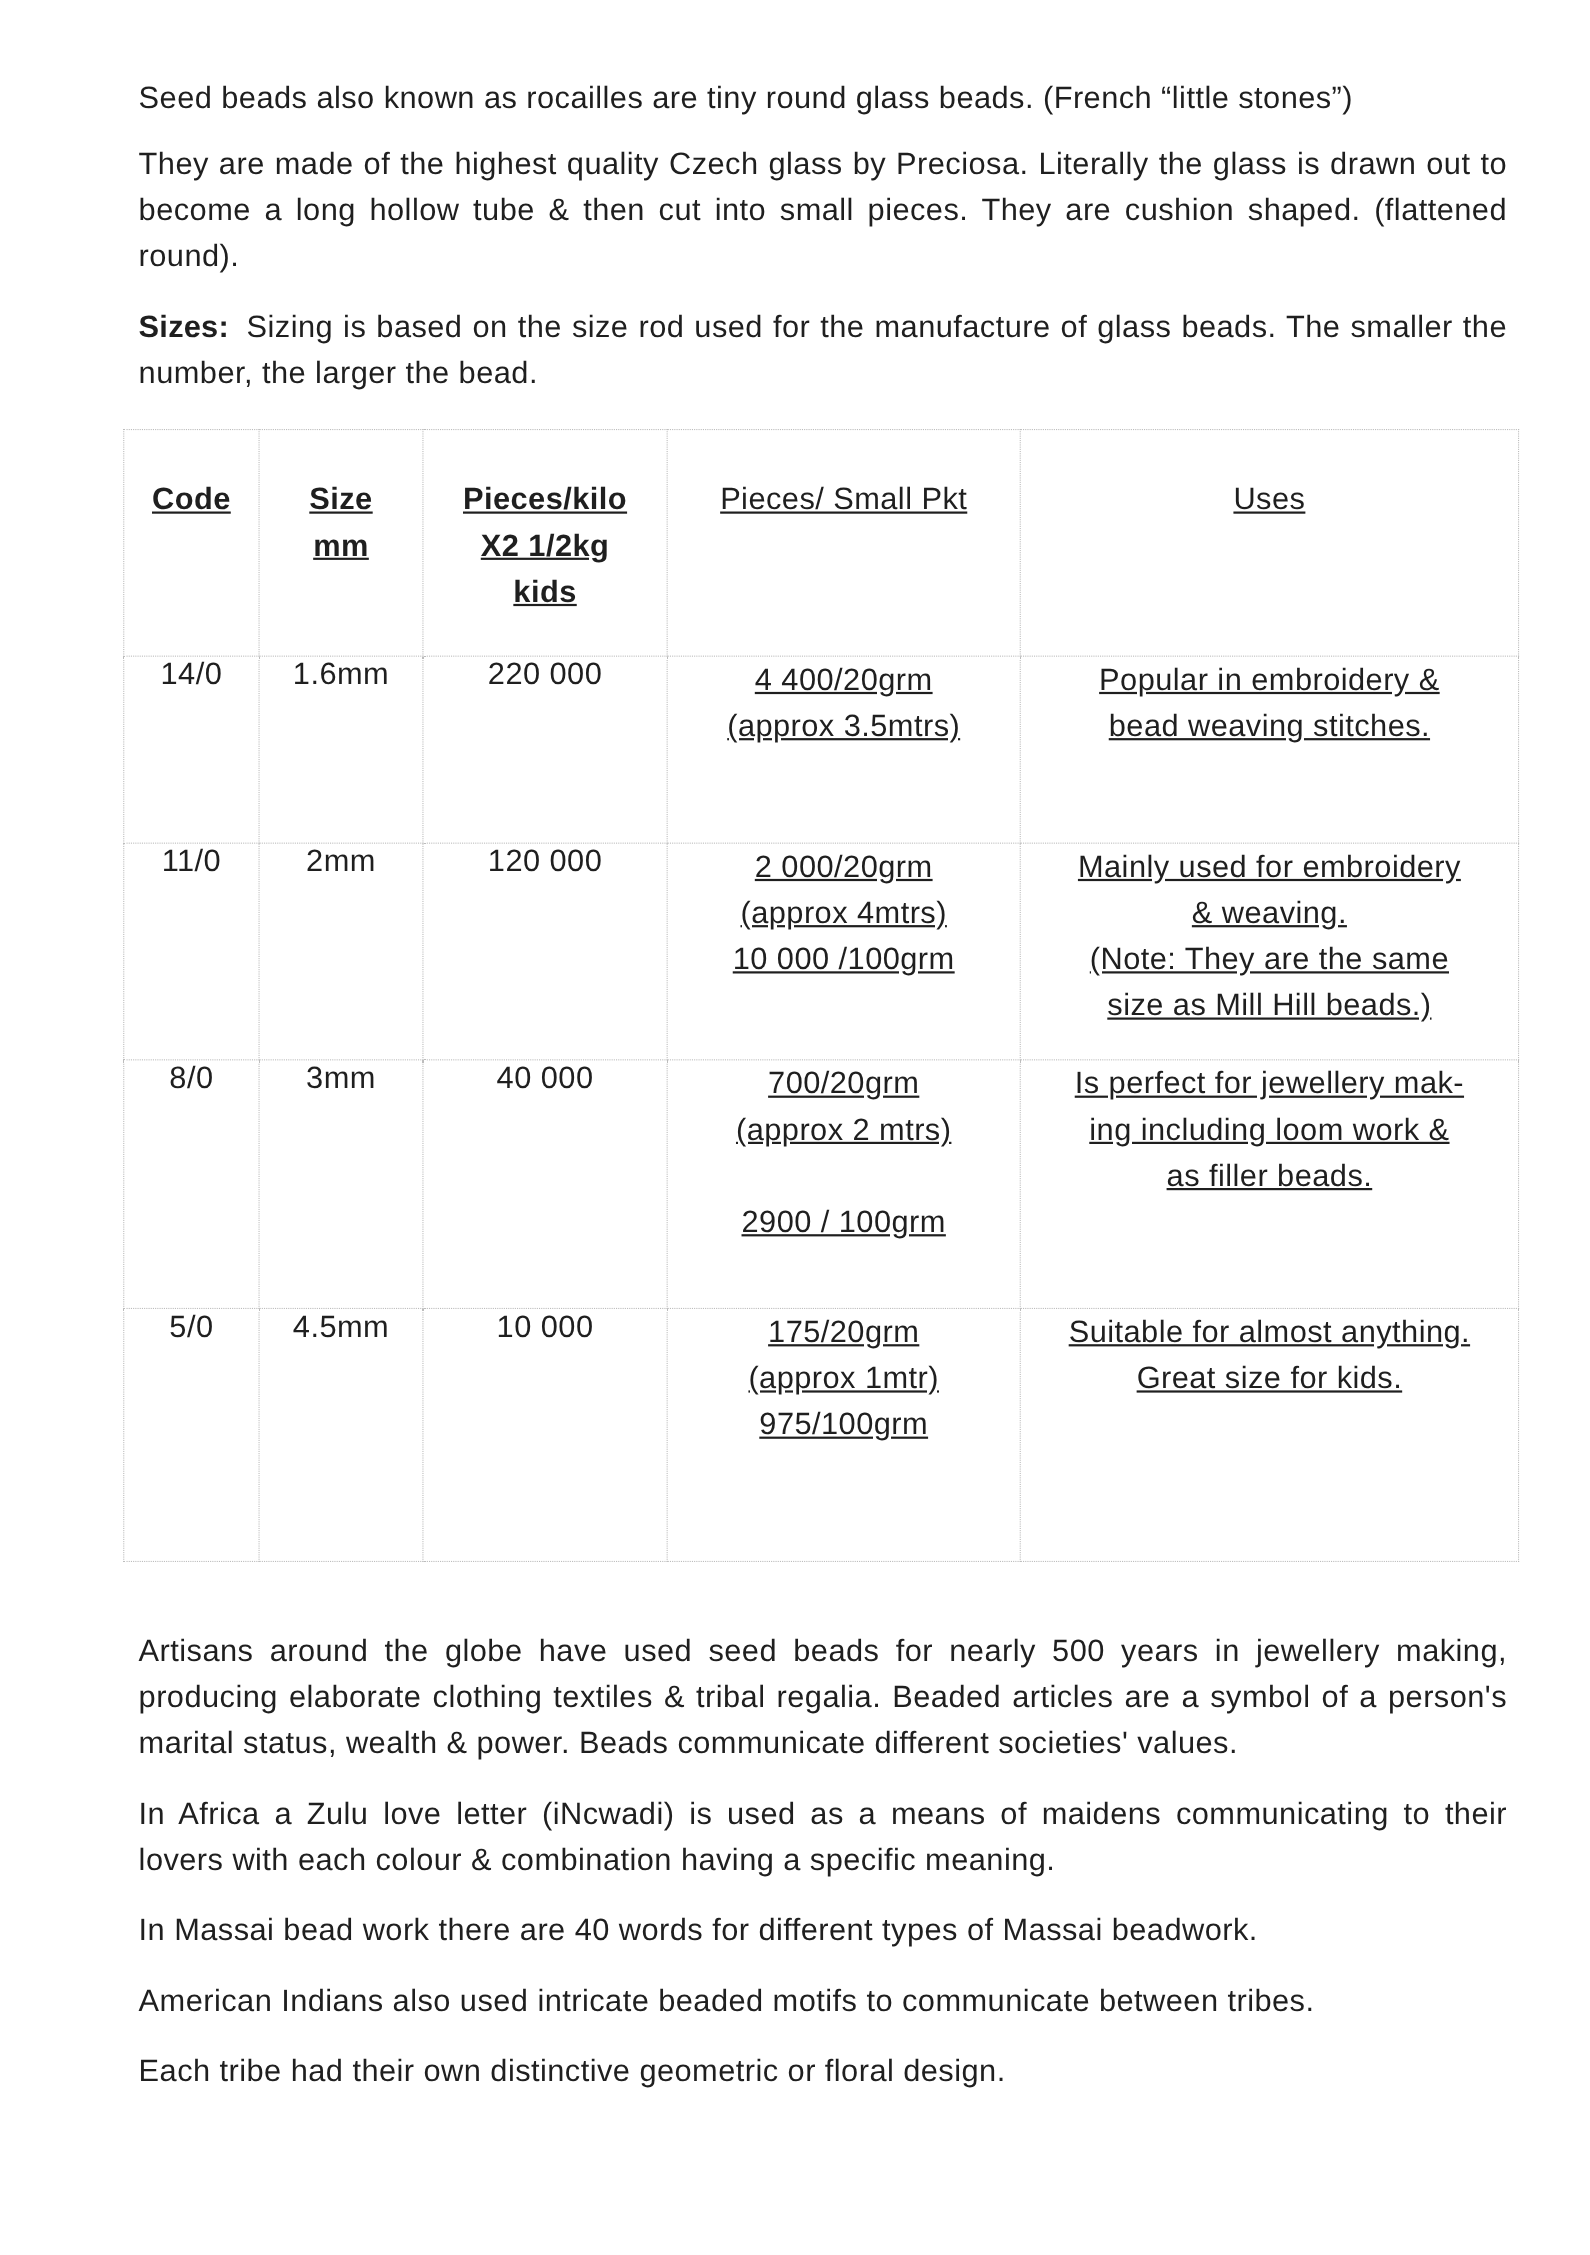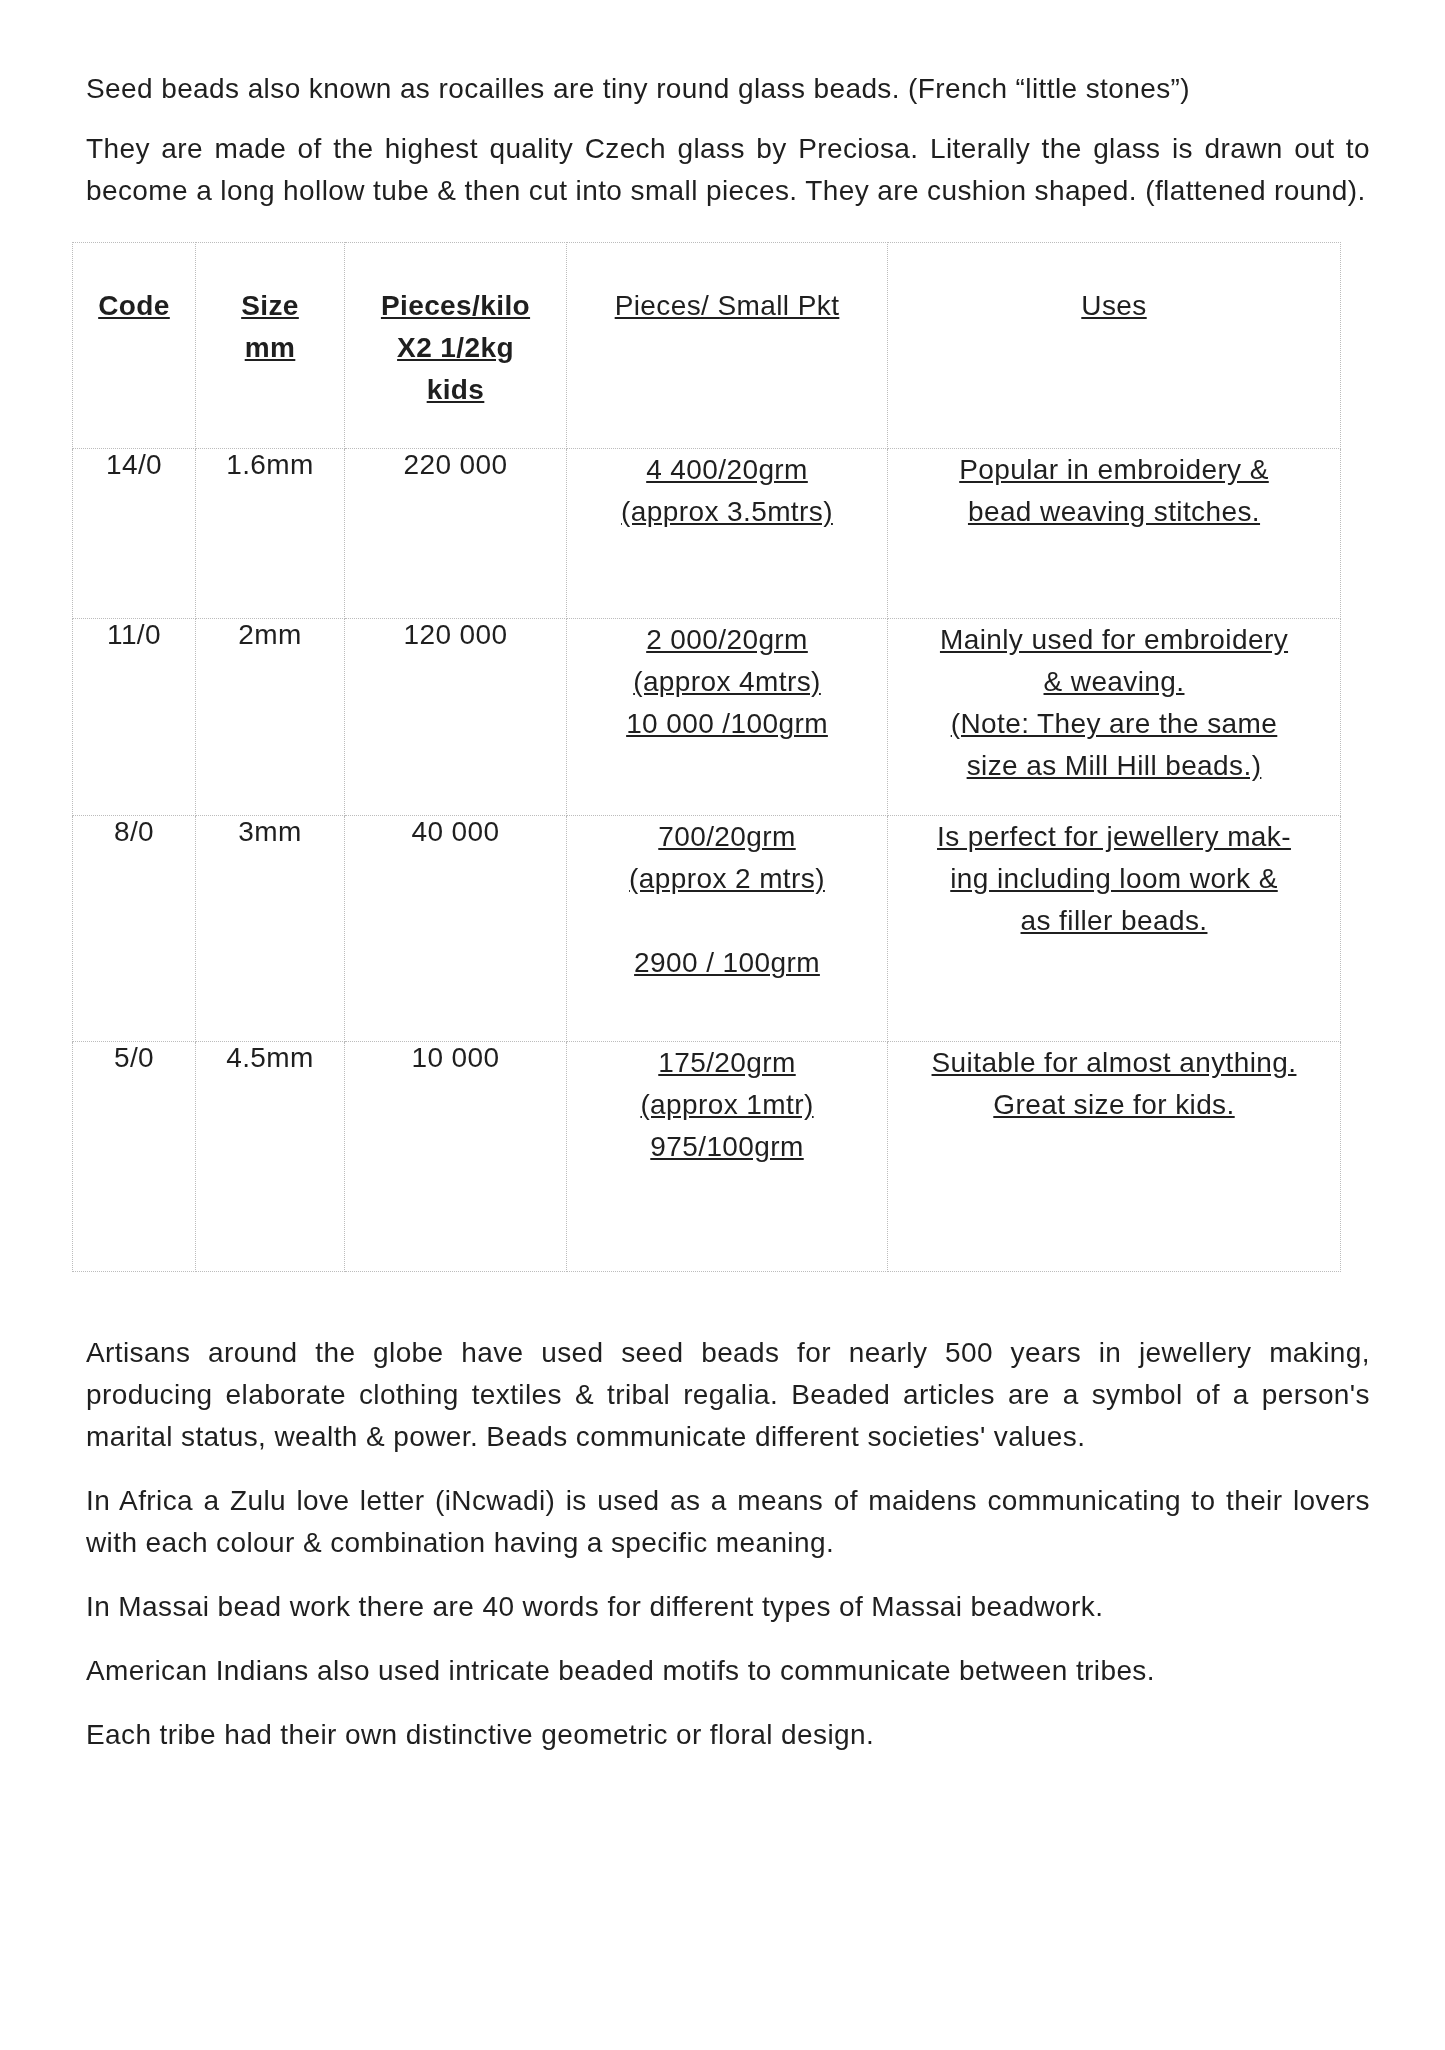--- a/index.html
+++ b/index.html
@@ -9,20 +9,21 @@
   }
   body {
     width: 1445px;
     height: 2050px;
     font-family: "Liberation Sans", "DejaVu Sans", sans-serif;
     color: #1f1f1f;
     overflow: hidden;
   }
   .page {
     padding-top: 68px;
+    padding-left: 40px;
   }
   .para {
     margin: 18px 75px 0 86px;
     font-size: 28px;
     line-height: 42px;
     letter-spacing: 0.4px;
     text-align: justify;
     text-justify: inter-word;
   }
   .para.first {
@@ -89,20 +90,21 @@
 </style>
 </head>
 <body>
 
 <div class="page">
 
   <p class="para first">Seed beads also known as rocailles are tiny round glass beads. (French “little stones”)</p>
 
   <p class="para">They are made of the highest quality Czech glass by Preciosa. Literally the glass is drawn out to become a long hollow tube &amp; then cut into small pieces. They are cushion shaped. (flattened round).</p>
 
+  <p class="para spaced"><span class="sizes-lead">Sizes:</span><span>Sizing is based on the size rod used for the manufacture of glass beads. The smaller the number, the larger the bead.</span></p>
 
   <table class="beads">
     <colgroup>
       <col style="width:123px">
       <col style="width:149px">
       <col style="width:222px">
       <col style="width:321px">
       <col style="width:453px">
     </colgroup>
     <tbody>

